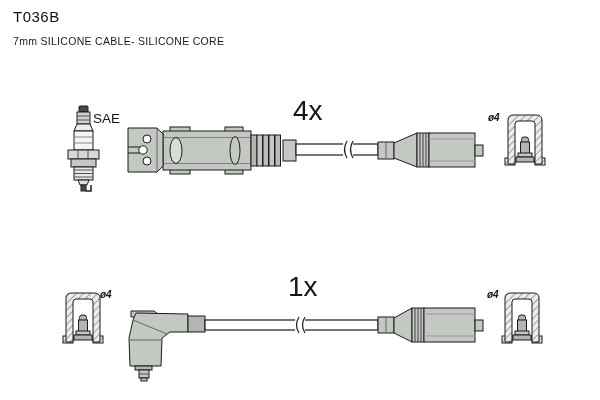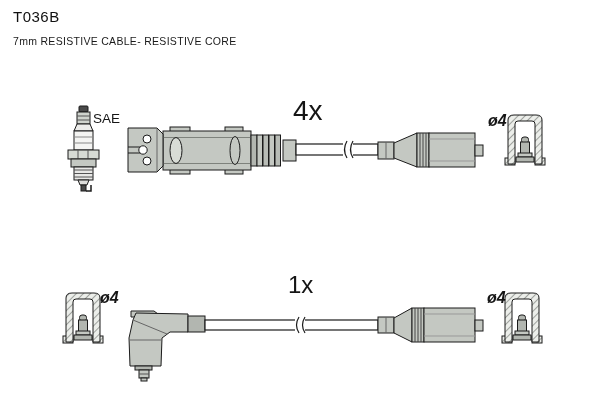--- a/index.html
+++ b/index.html
@@ -11,34 +11,34 @@
     position:absolute;left:13px;top:8px;font-size:15px;font-weight:normal;
     letter-spacing:.5px;color:#101010;
   }
   .subtitle{
     position:absolute;left:13px;top:35px;font-size:10.5px;letter-spacing:.3px;color:#1a1a1a;
   }
   .logo-wrap{position:absolute;left:393px;top:8px;width:118px;height:30px;}
   .lbl{position:absolute;color:#151515;white-space:nowrap;text-align:right;}
   .lbl-sae{left:93px;top:111px;font-size:13.5px;}
   .lbl-qty-top{left:293px;top:95px;font-size:28px;}
-  .lbl-qty-bottom{left:288px;top:271px;font-size:24px;}
-  .lbl-dia{font-size:16px;font-weight:bold;font-style:italic;}
+  .lbl-qty-bottom{left:288px;top:271px;font-size:28px;}
+  .lbl-dia{font-size:10px;font-weight:bold;font-style:italic;}
   .lbl-dia-tr{left:488px;top:112px;}
   .lbl-dia-bl{left:100px;top:289px;}
   .lbl-dia-br{left:487px;top:289px;}
   svg.draw{position:absolute;left:0;top:0;}
 </style>
 </head>
 <body>
 
 <div class="canvas">
 
   <div class="part-number">T036B</div>
-  <div class="subtitle">7mm RESISTIVE CABLE- RESISTIVE CORE</div>
+  <div class="subtitle">7mm SILICONE CABLE- SILICONE CORE</div>
 
 
   <svg class="draw" width="600" height="400" viewBox="0 0 600 400">
     <defs>
       <pattern id="hatch" width="5" height="5" patternUnits="userSpaceOnUse" patternTransform="rotate(45)">
         <rect width="5" height="5" fill="#eceeea"></rect>
         <line x1="0" y1="0" x2="0" y2="5" stroke="#6b6f6b" stroke-width="1.2"></line>
       </pattern>
 
       <g id="xsec" stroke="#1b1b1b" stroke-width="1">

